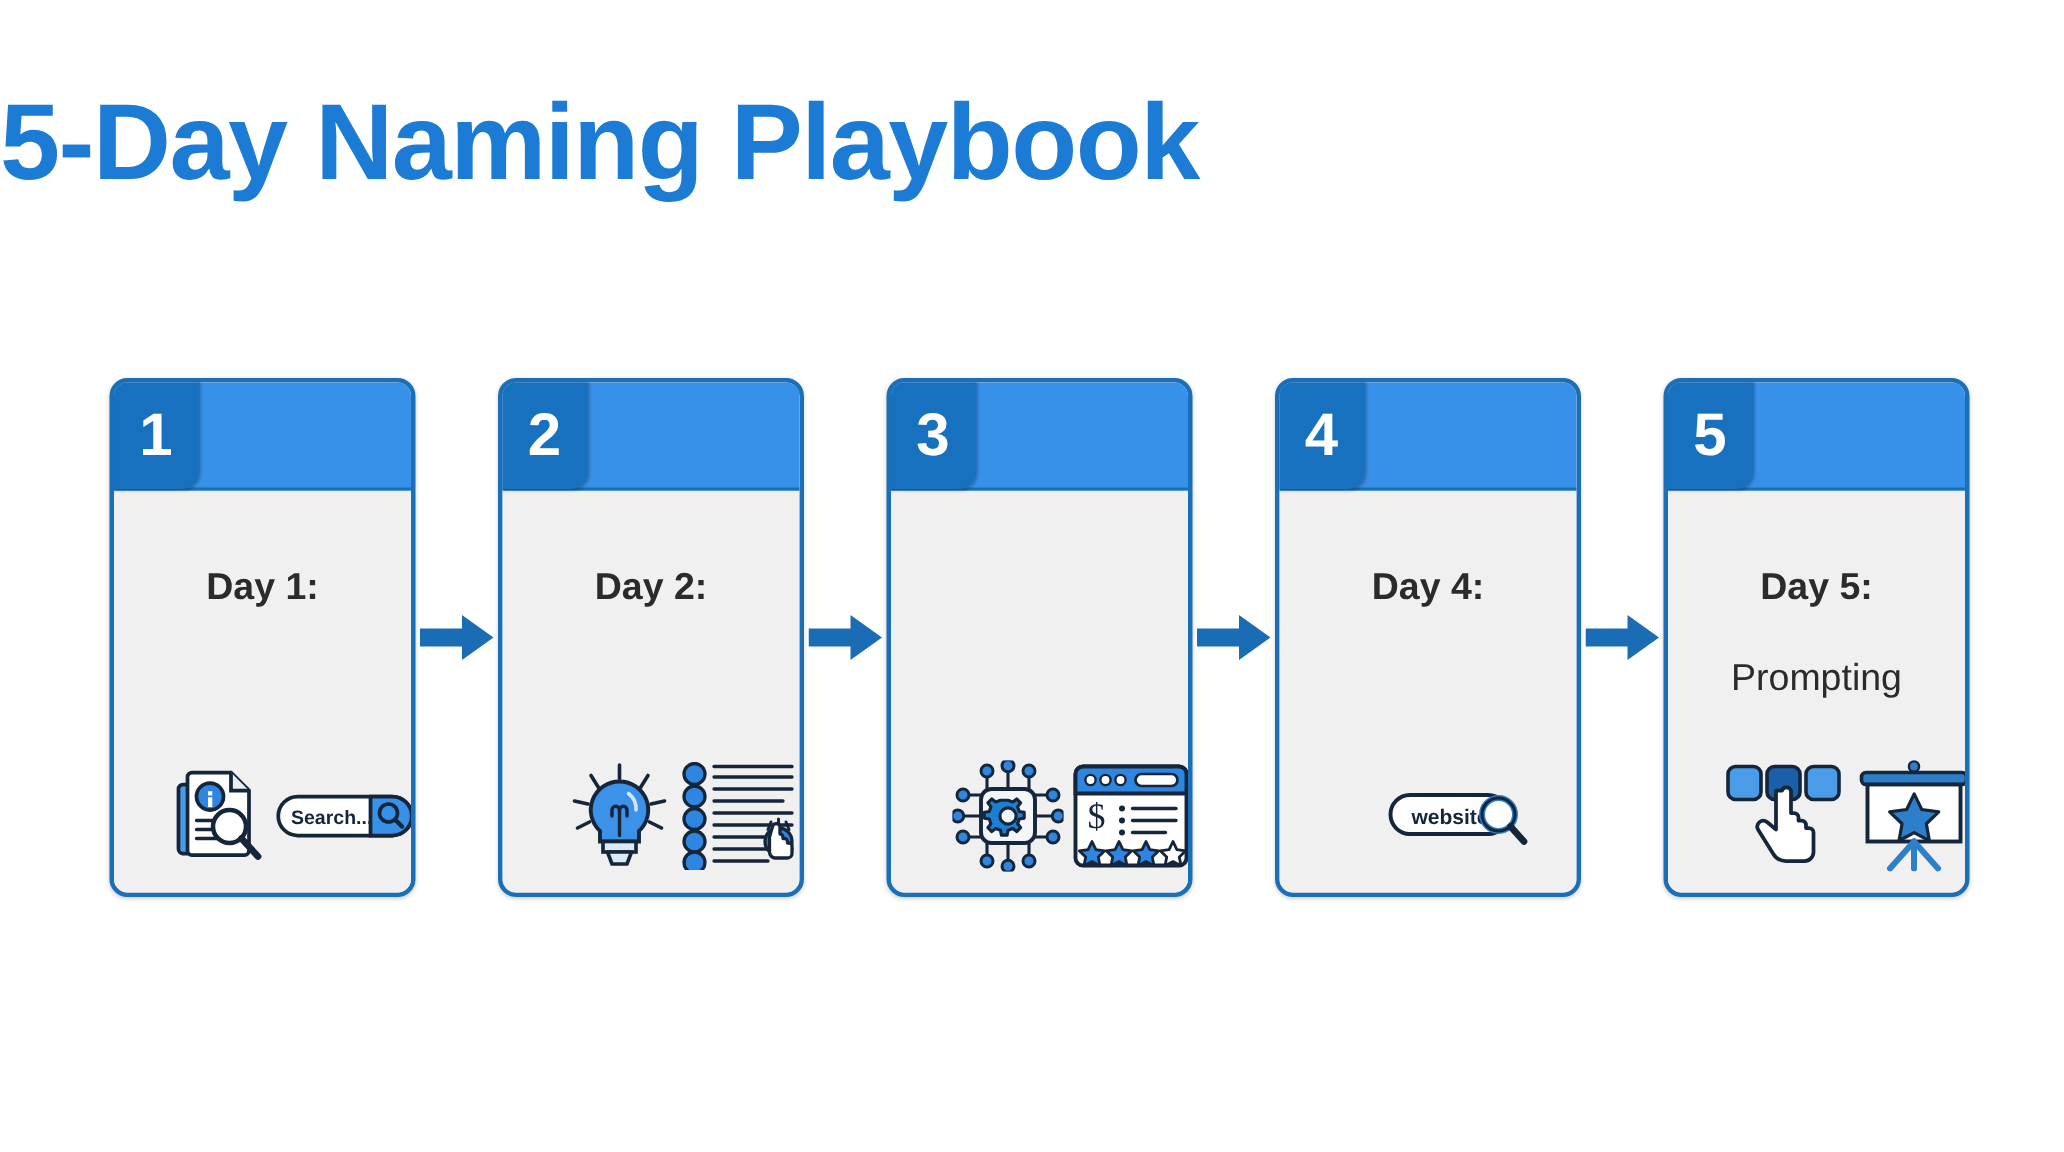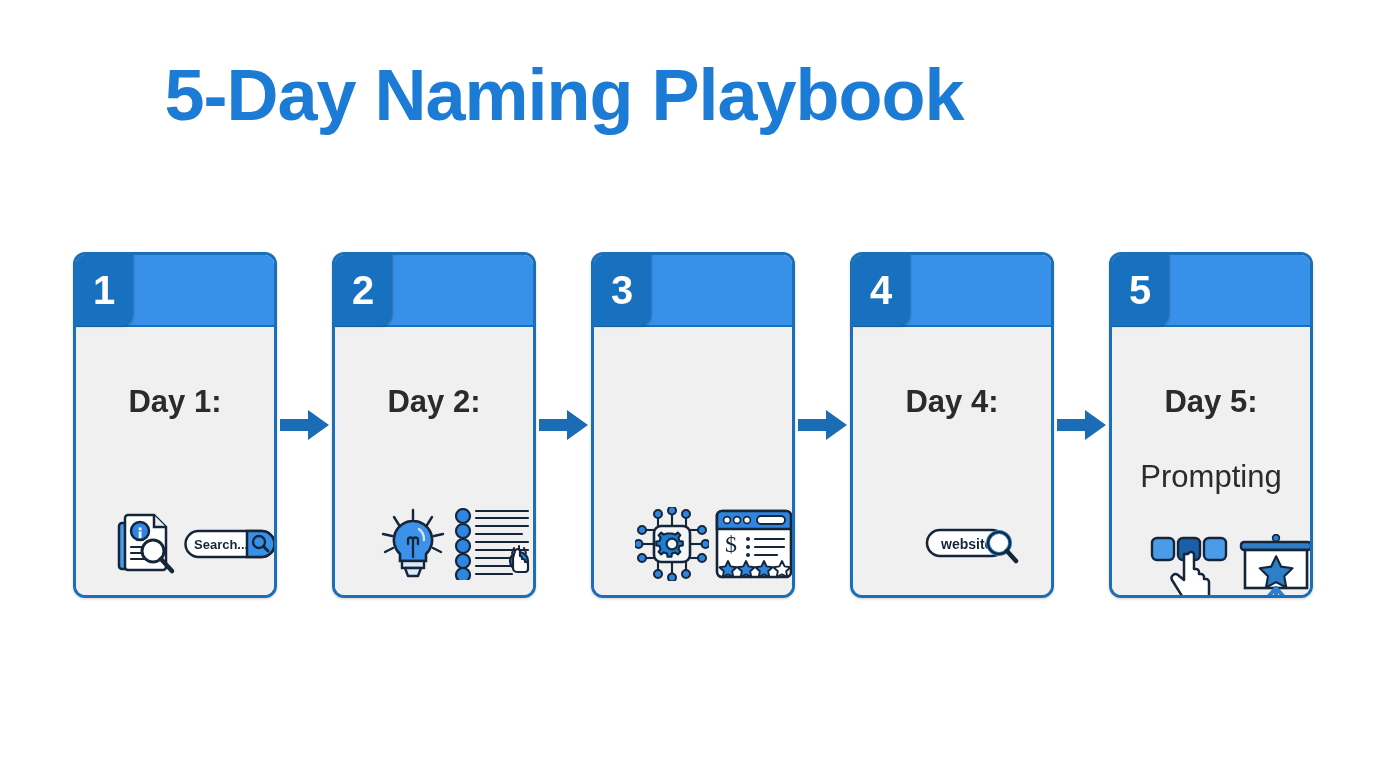--- a/index.html
+++ b/index.html
@@ -14,21 +14,21 @@
     overflow: hidden;
     position: relative;
   }
 
   
   .title {
     position: absolute;
     top: 58px;
     left: 0;
     width: 1128px;
-    text-align: center;
+    text-align: left;
     font-size: 72px;
     font-weight: 700;
     letter-spacing: -1px;
     color: #1C7BD4;
     line-height: 1.05;
     white-space: nowrap;
   }
 
   
   .flow {
@@ -84,21 +84,21 @@
     display: flex;
     flex-direction: column;
     align-items: center;
     padding-top: 18px;
     box-sizing: border-box;
   }
 
   .card-title {
     text-align: center;
     color: #2b2b2b;
-    font-size: 31px;
+    font-size: 25px;
     line-height: 1.22;
     padding: 0 4px;
     white-space: pre-line;
   }
   .card-title .lead {
     font-weight: 700;
     display: block;
   }
   .card-title .rest {
     font-weight: 400;

